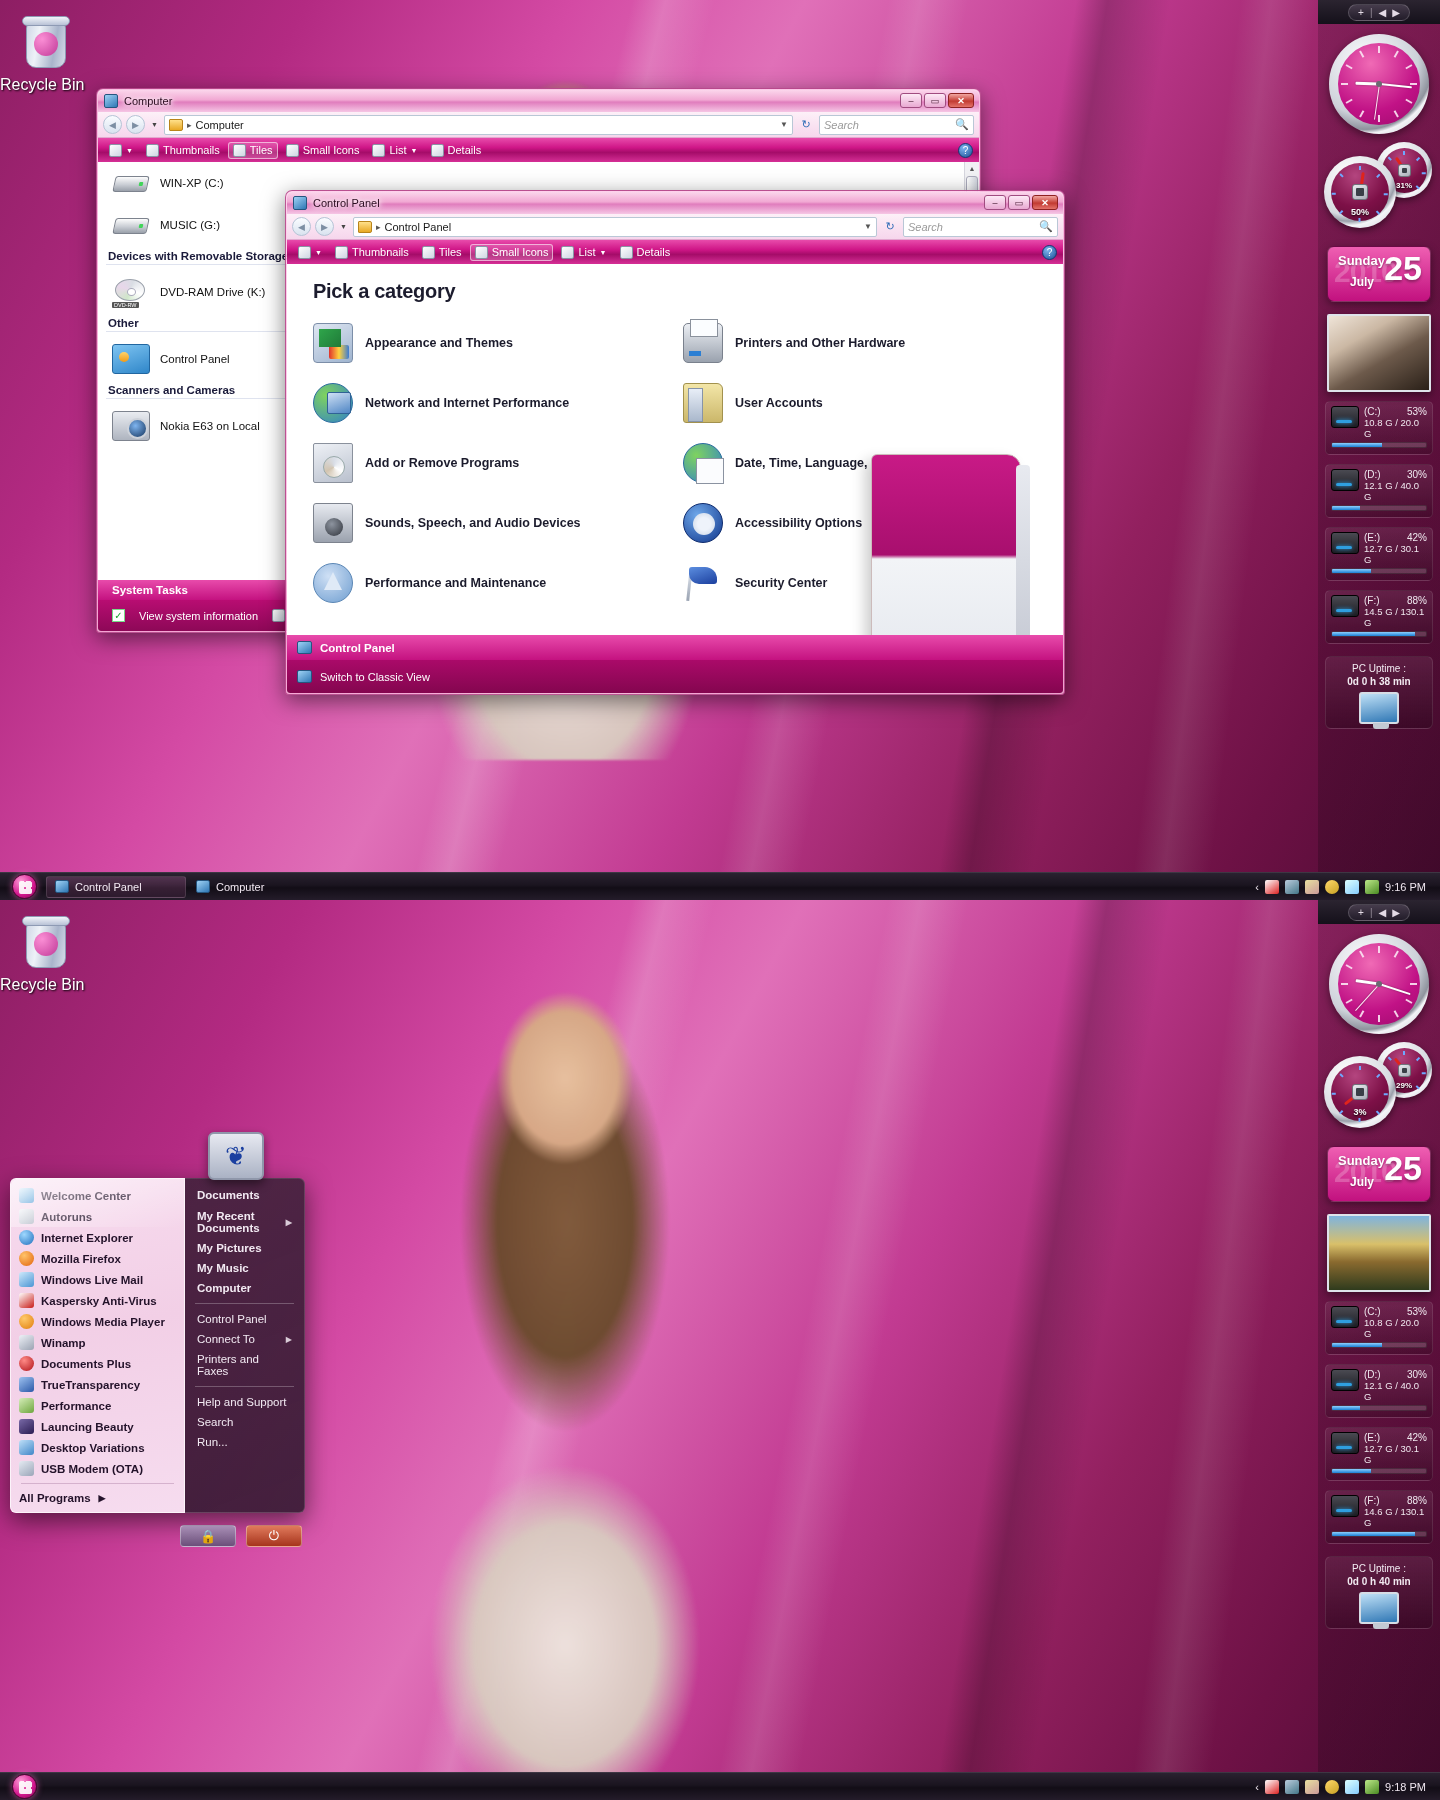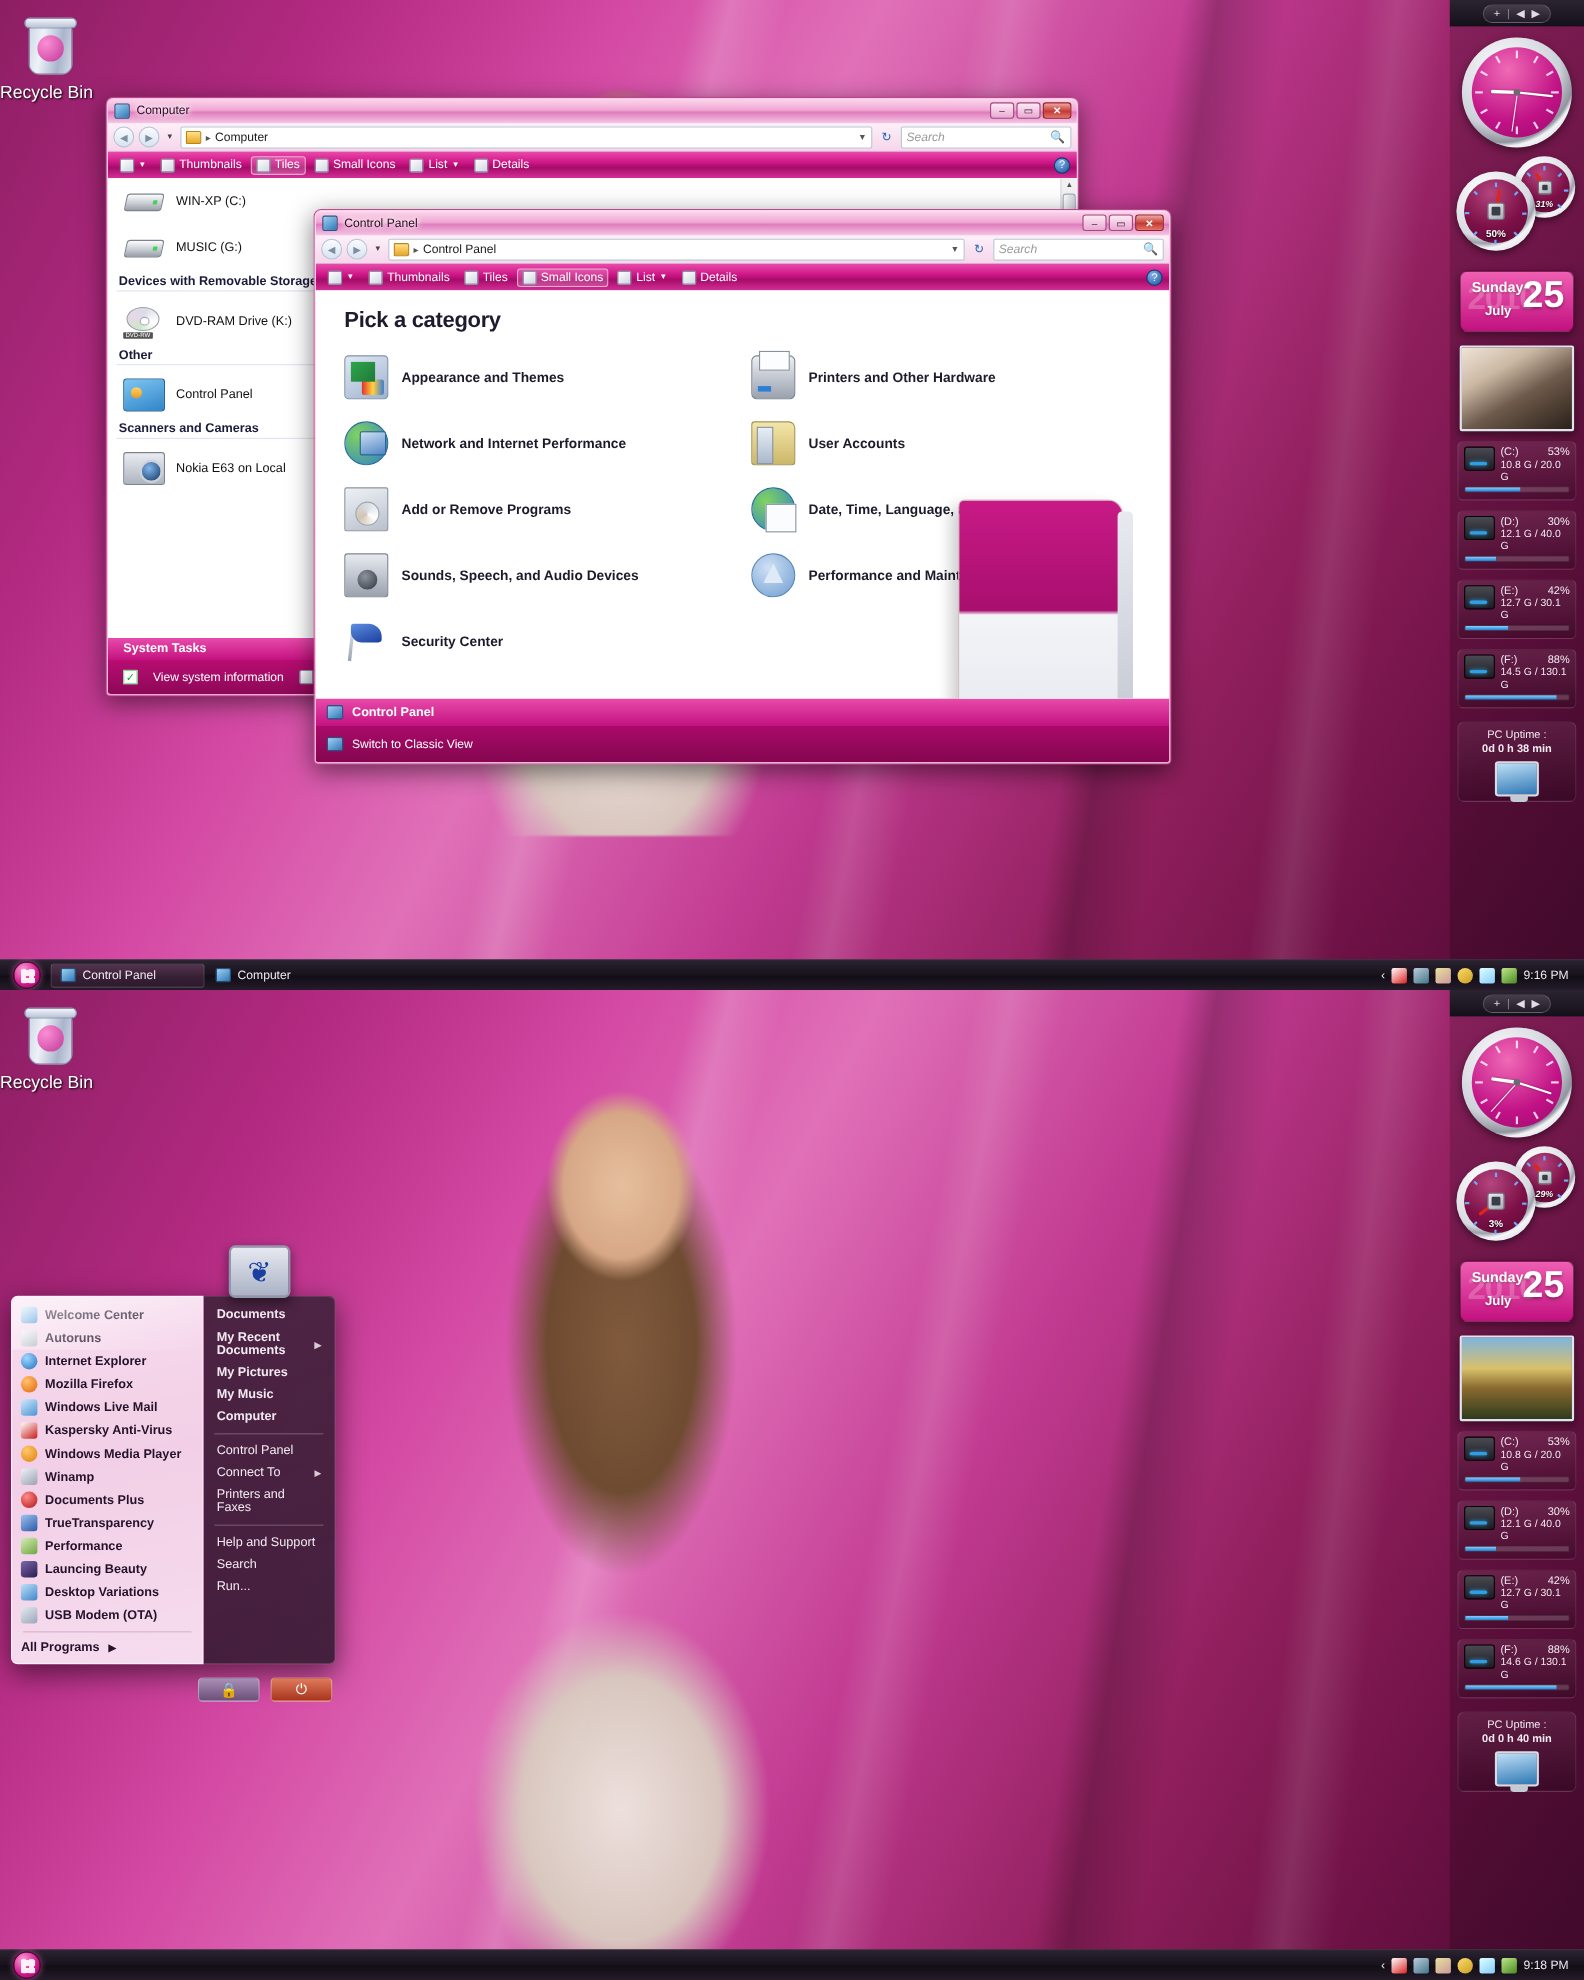--- a/index.html
+++ b/index.html
@@ -243,21 +243,21 @@
   .meter .chip:after{content:"";position:absolute;inset:3px;background:#3a3f47;border-radius:1px;}
   .meter .pct{ position:absolute; bottom:4px; left:0; right:0; text-align:center; color:#fff;
      font-size:9px; font-weight:bold; text-shadow:0 1px 2px #000; z-index:3;}
   .meter.big{ width:72px;height:72px; left:6px; top:14px; }
   .meter.big .dial{ width:58px;height:58px; }
   .meter.big .needle{ height:20px; margin-top:-20px; margin-left:-1.5px;}
   .meter.small{ width:56px;height:56px; left:58px; top:0; }
   .meter.small .dial{ width:45px;height:45px; }
   .meter.small .needle{ height:15px; margin-top:-15px; margin-left:-1.5px;}
   .meter.small .chip{width:13px;height:13px;}
-  .meter.small .pct{ font-size:8px; bottom:3px;font-style:italic;}
+  .meter.small .pct{ font-size:8px; bottom:3px;}
 
   .gCal{ width:104px;height:56px;margin:12px auto 0;border-radius:7px;
      background:linear-gradient(180deg,#ef5fb2,#c2117f);
      border:1px solid rgba(0,0,0,.45); box-shadow:0 3px 8px rgba(0,0,0,.4);
      position:relative; overflow:hidden; }
   .gCal .yr{ position:absolute; left:6px; top:8px; font-size:30px; font-weight:bold;
      color:rgba(255,255,255,.22); letter-spacing:-1px;}
   .gCal .dow{ position:absolute; left:10px; top:6px; color:#fff; font-size:13px; font-weight:bold;
      text-shadow:0 1px 2px rgba(0,0,0,.35);}
   .gCal .mon{ position:absolute; left:22px; top:28px; color:#fff; font-size:12px; font-weight:bold;
@@ -532,20 +532,24 @@
             </div>
           <div class="cat">
             <span class="catico ic-datetime"></span>
             <span>Date, Time, Language, and Regional Options</span>
             </div>
           <div class="cat">
             <span class="catico ic-sounds"></span>
             <span>Sounds, Speech, and Audio Devices</span>
             </div>
           <div class="cat">
+            <span class="catico ic-access"></span>
+            <span>Accessibility Options</span>
+            </div>
+          <div class="cat">
             <span class="catico ic-perf"></span>
             <span>Performance and Maintenance</span>
             </div>
           <div class="cat">
             <span class="catico ic-security"></span>
             <span>Security Center</span>
             </div>
         </div>
       </div>
       <div class="cpFooterHdr">

